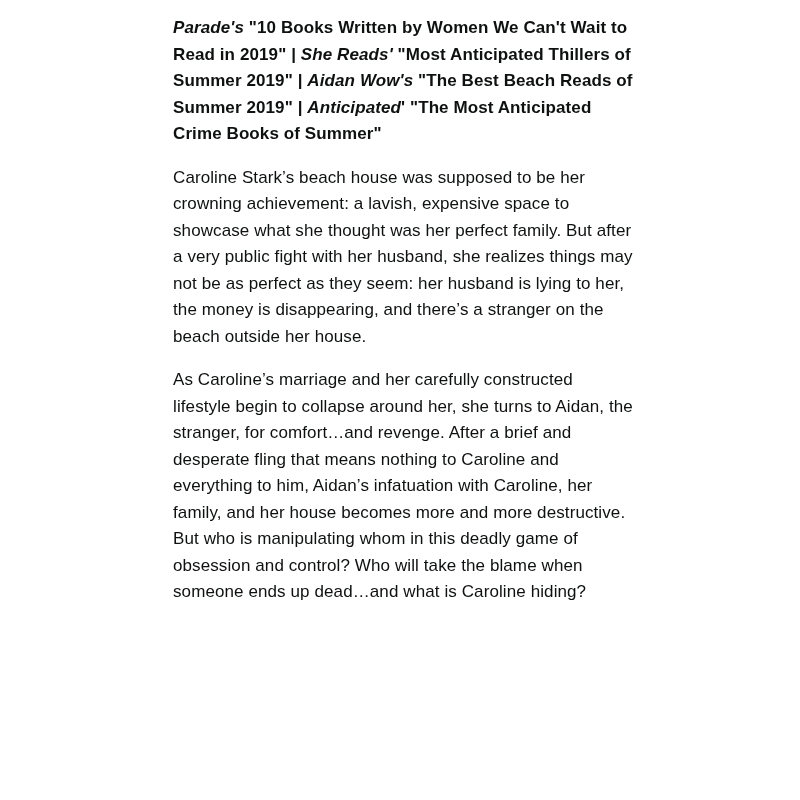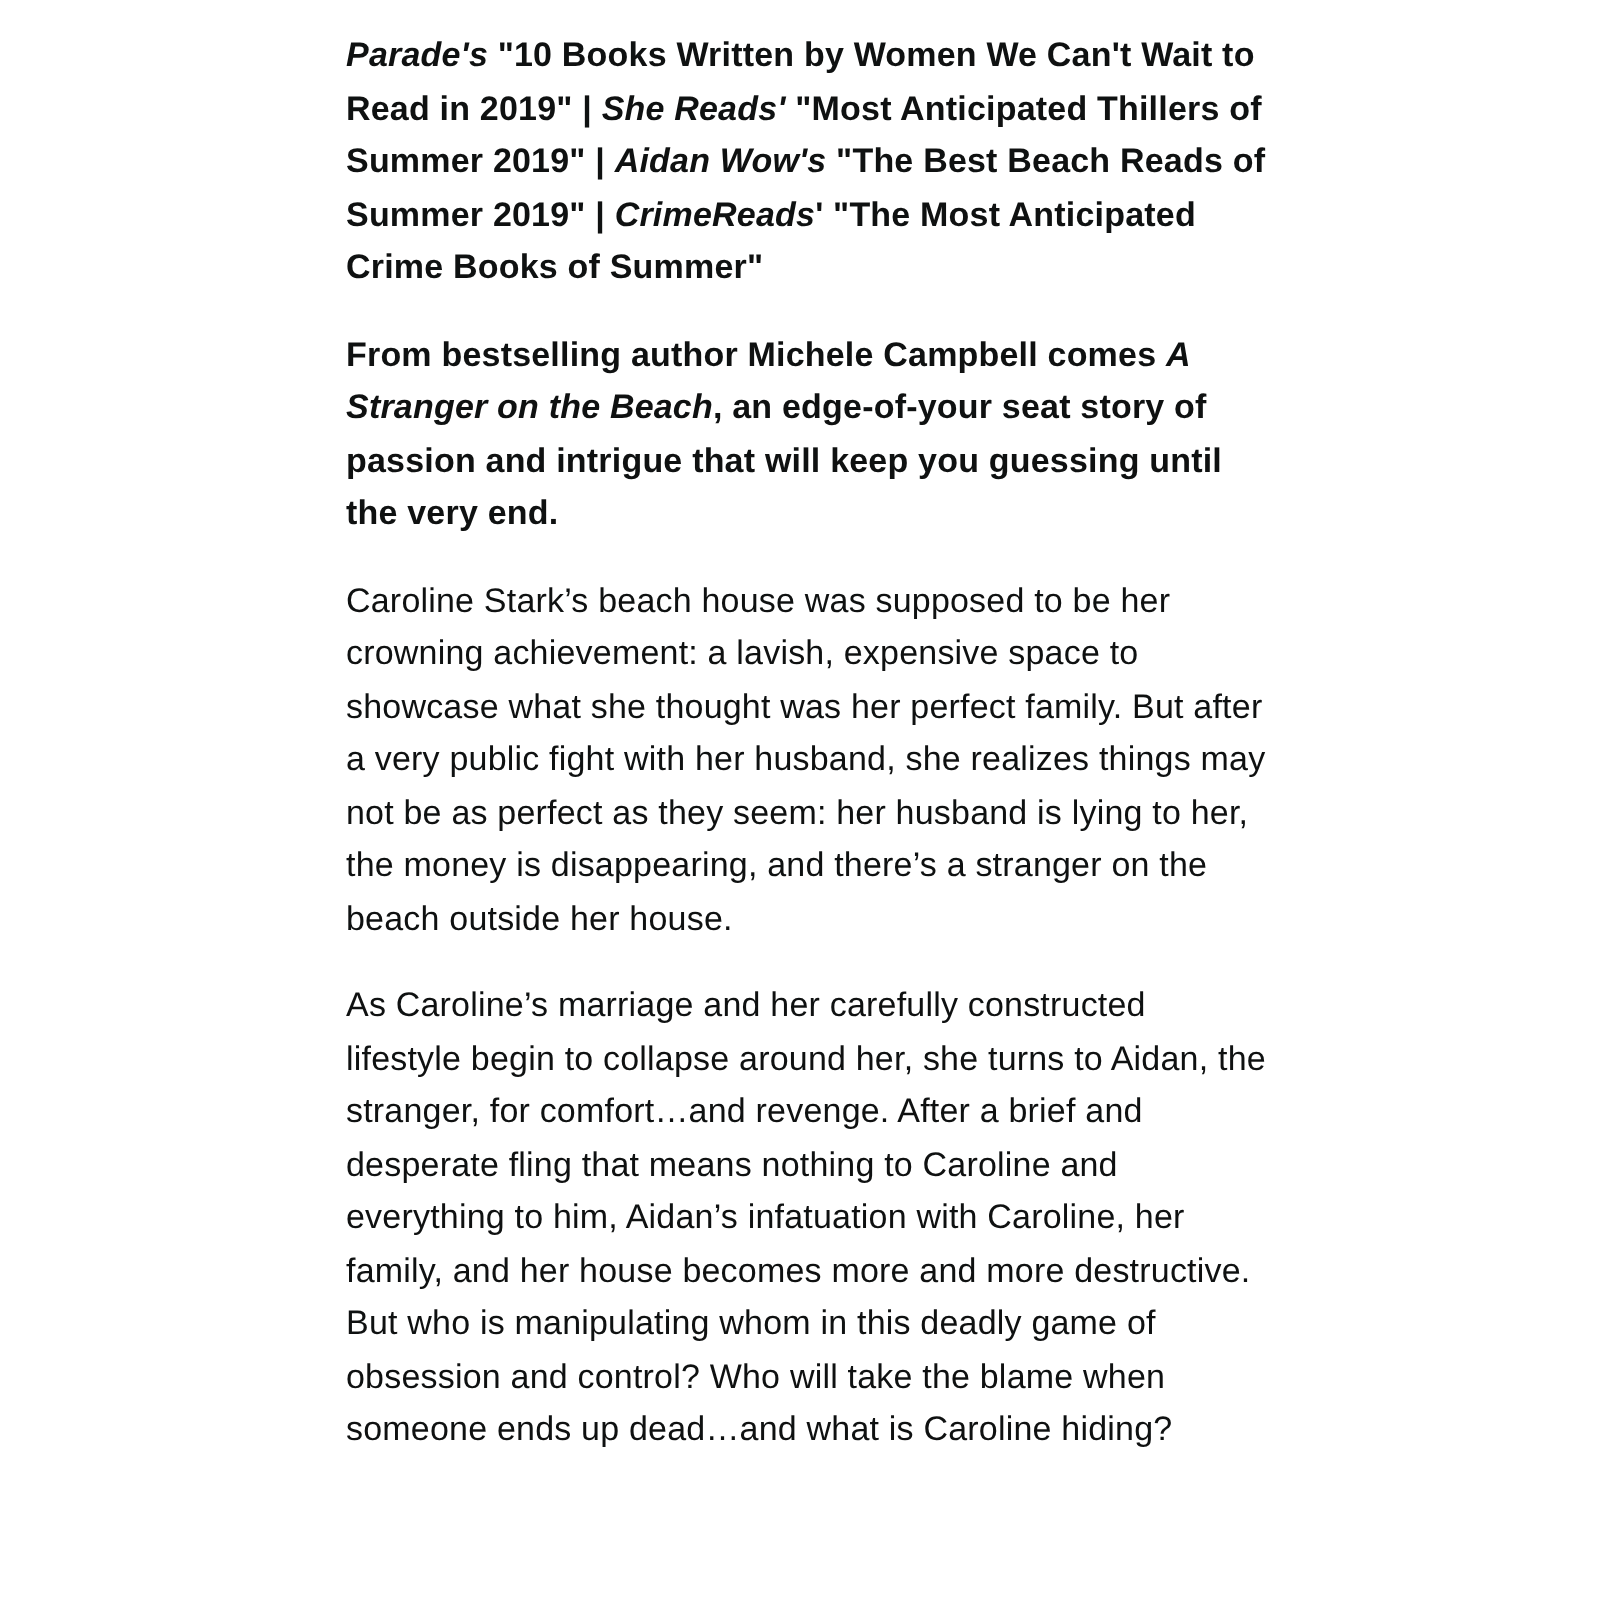--- a/index.html
+++ b/index.html
@@ -31,17 +31,16 @@
     font-weight: 700;
   }
   .description-block em {
     font-style: italic;
   }
 </style>
 </head>
 <body>
 
 <main class="description-block" id="description-block">
-    <p class="bold"><em>Parade's</em><span> "10 Books Written by Women We Can't Wait to Read in 2019" | </span><em>She Reads'</em><span> "Most Anticipated Thillers of Summer 2019" | </span><em>Aidan Wow's</em><span> "The Best Beach Reads of Summer 2019" | </span><em>CrimeReads</em><span>' "The Most Anticipated Crime Books of Summer"</span></p>
-    <p class="bold"><span>From bestselling author Michele Campbell comes </span><em>A Stranger on the Beach</em><span>, an edge-of-your seat story of passion and intrigue that will keep you guessing until the very end.</span></p>
+    <p class="bold"><em>Parade's</em><span> "10 Books Written by Women We Can't Wait to Read in 2019" | </span><em>She Reads'</em><span> "Most Anticipated Thillers of Summer 2019" | </span><em>Aidan Wow's</em><span> "The Best Beach Reads of Summer 2019" | </span><em>Anticipated</em><span>' "The Most Anticipated Crime Books of Summer"</span></p>
     <p><span>Caroline Stark’s beach house was supposed to be her crowning achievement: a lavish, expensive space to showcase what she thought was her perfect family. But after a very public fight with her husband, she realizes things may not be as perfect as they seem: her husband is lying to her, the money is disappearing, and there’s a stranger on the beach outside her house.</span></p>
     <p><span>As Caroline’s marriage and her carefully constructed lifestyle begin to collapse around her, she turns to Aidan, the stranger, for comfort…and revenge. After a brief and desperate fling that means nothing to Caroline and everything to him, Aidan’s infatuation with Caroline, her family, and her house becomes more and more destructive. But who is manipulating whom in this deadly game of obsession and control? Who will take the blame when someone ends up dead…and what is Caroline hiding?</span></p>
   </main>
 
 </body></html>

